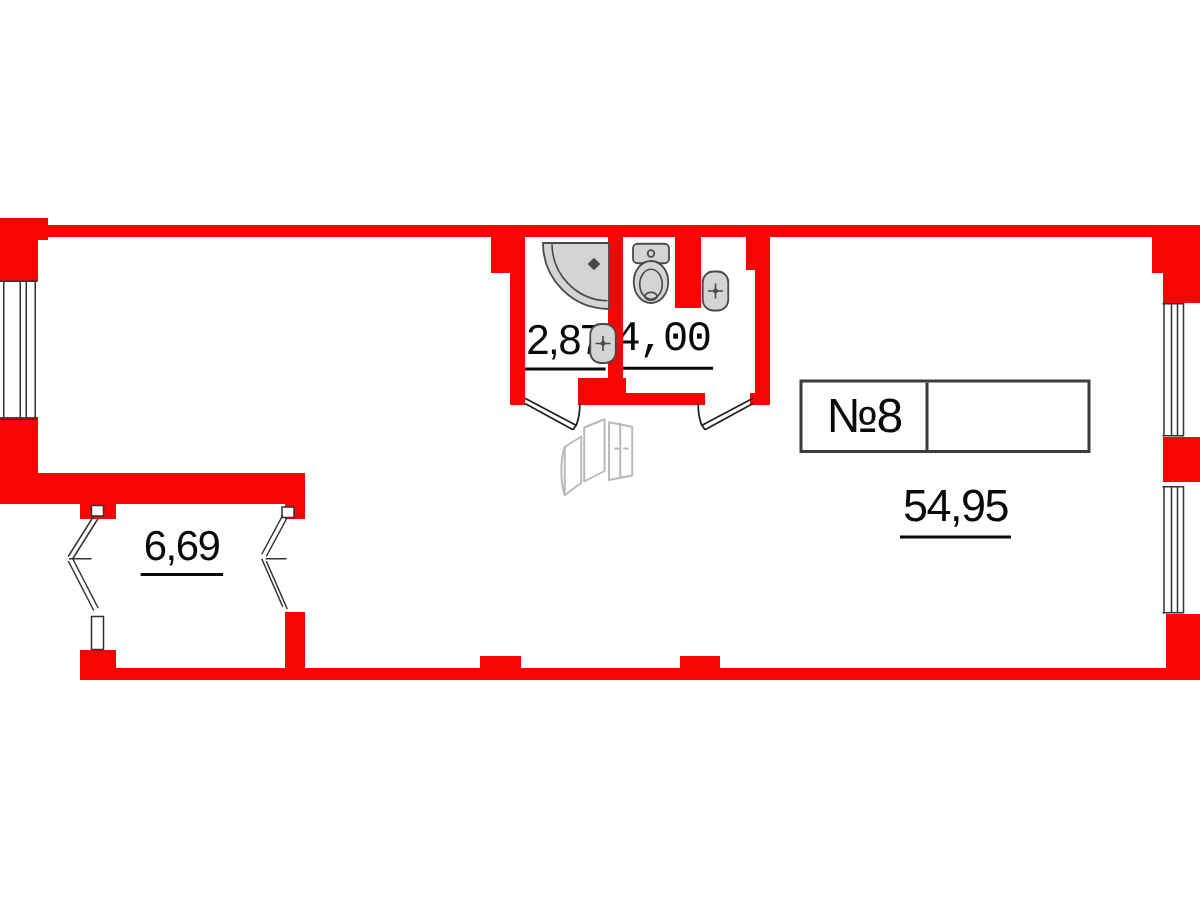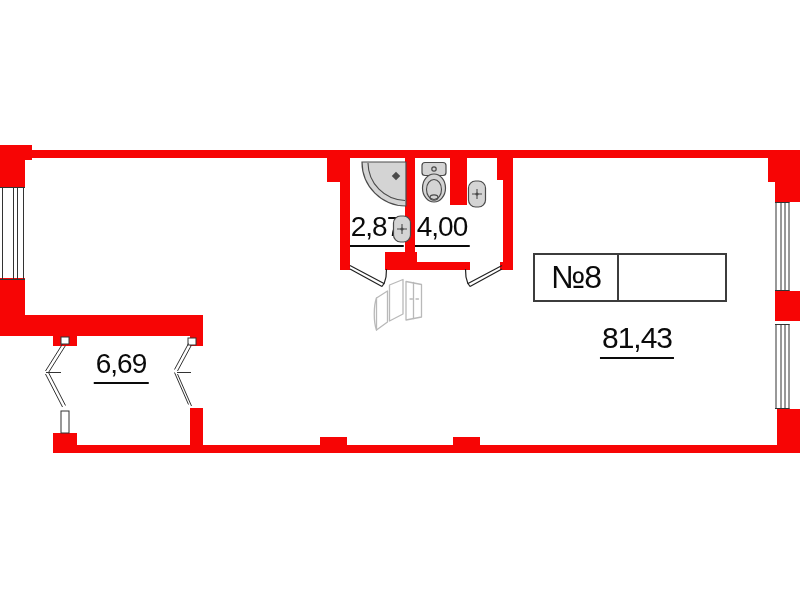--- a/index.html
+++ b/index.html
@@ -124,28 +124,28 @@
       <path class="sk" d="M406,281.5 L421.5,284.5 L421.5,317 L406,320 Z"></path>
       <path class="sk" d="M413.5,282.5 V318.5"></path>
       <path class="sk" d="M410,299 h2.5 M416,299 h2.5"></path>
     </g>
   </svg>
 
   <div class="layer-text">
     <div class="area-label" style="left:376px;top:229px;">
       <span>2,87</span>
     </div>
-    <div class="area-label" style="left:442px;top:229px;">
+    <div class="area-label" style="left:442px;top:229px;font-family:Liberation Mono, monospace;">
       <span>4,00</span>
     </div>
     <div class="area-label" style="left:121px;top:366px;text-decoration:underline;">
       <span>6,69</span>
     </div>
     <div class="area-label" style="left:637px;top:340px;font-size:30px;">
-      <span>81,43</span>
+      <span>54,95</span>
     </div>
 
     <div class="unit-box">
       <div class="cell cell-num">№8</div>
     </div>
   </div>
 
   <svg class="layer-top" width="800" height="600" viewBox="0 0 800 600">
     <g>
       <rect class="fx" x="393.5" y="216" width="17" height="26" rx="7"></rect>

